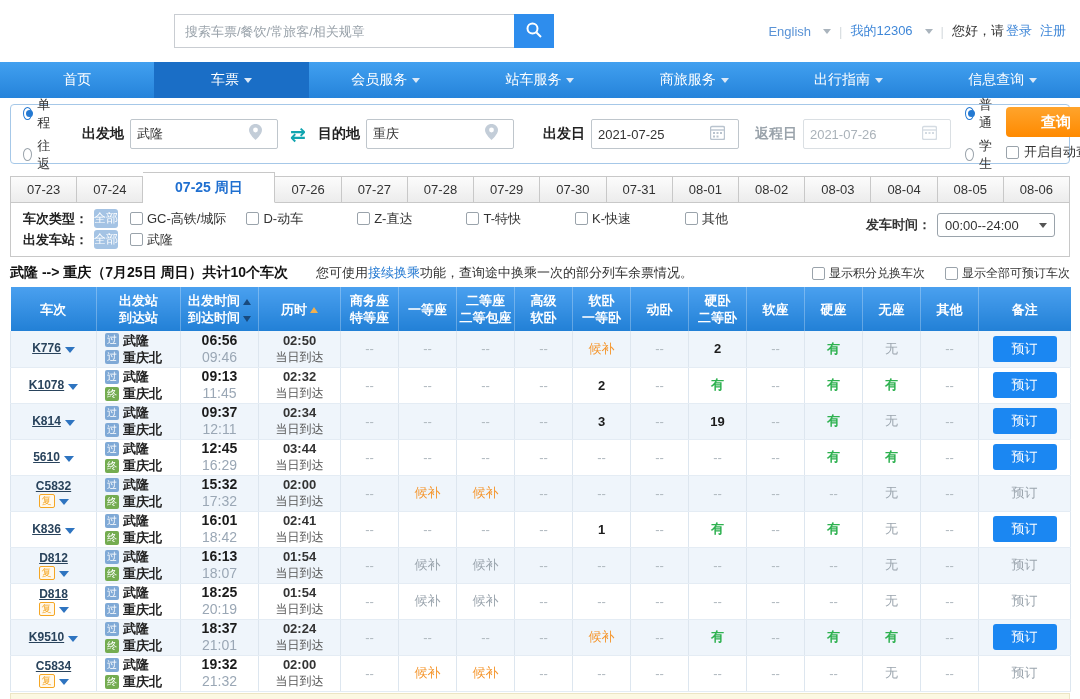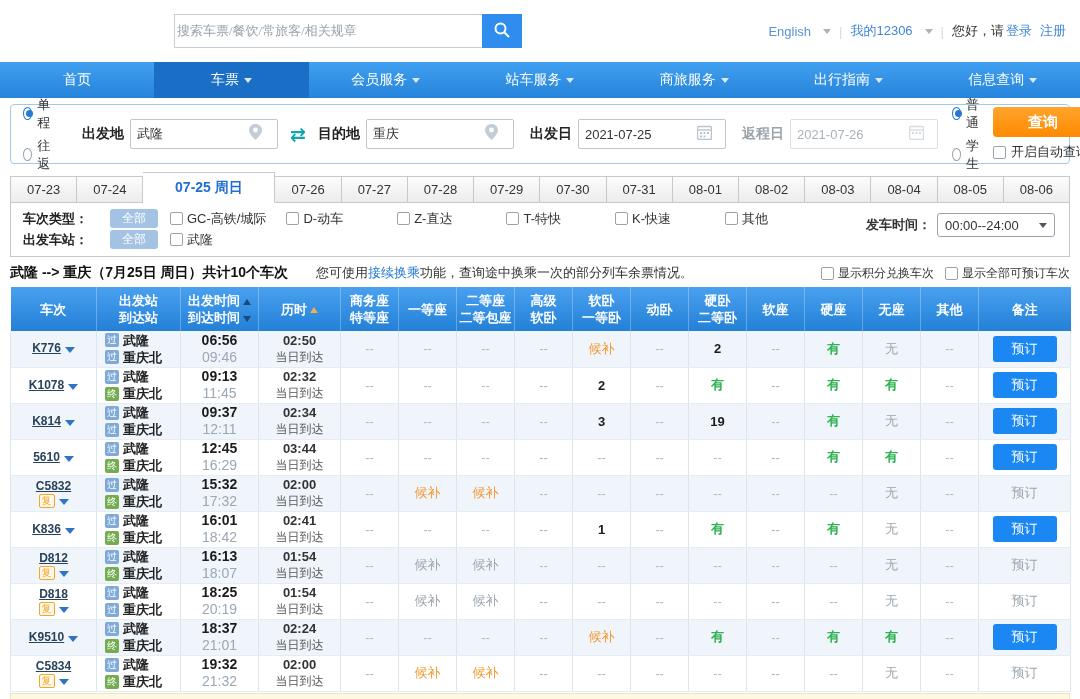--- a/index.html
+++ b/index.html
@@ -6,22 +6,22 @@
   body { width:1080px; height:699px; overflow:hidden; background:#fff;
          font-family:"Liberation Sans","DejaVu Sans",sans-serif; color:#333; }
   .page { width:1080px; height:699px; overflow:hidden; position:relative; }
 
   
   .topbar { height:62px; display:flex; align-items:center; padding:0 14px; background:#fff; }
   .logo { display:flex; align-items:center; gap:8px; }
   .logo-text .t1 { font-size:21px; font-weight:bold; color:#1f1f1f; letter-spacing:1px; }
   .logo-text .t2 { font-size:10px; color:#9aa3ab; letter-spacing:2px; margin-top:2px; }
   .searchbox { display:flex; margin-left:160px; }
-  .searchbox input { width:308px; height:34px; border:1px solid #c9cdd2; border-right:none;
-                     padding:0 2px; font-size:13px; color:#333; outline:none;font-family:Liberation Serif, serif; }
+  .searchbox input { width:340px; height:34px; border:1px solid #c9cdd2; border-right:none;
+                     padding:0 10px; font-size:13px; color:#333; outline:none; }
   .searchbox input::placeholder { color:#9aa3ab; }
   .search-btn { width:40px; height:34px; background:#2e8ded; border:none; display:flex;
                 align-items:center; justify-content:center; cursor:pointer; }
   .userlinks { margin-left:auto; display:flex; align-items:center; font-size:13px; gap:8px; white-space:nowrap; }
   .userlinks .lk { color:#5a93d6; cursor:pointer; }
   .userlinks .lk2 { color:#3f87d8; cursor:pointer; }
   .userlinks .sep { color:#d5dade; }
   .userlinks .plain { color:#333; }
   .caret { display:inline-block; width:0; height:0; border-left:4px solid transparent;
            border-right:4px solid transparent; border-top:5px solid #aab4bd; margin-left:4px; vertical-align:middle; }
@@ -64,36 +64,36 @@
               background:linear-gradient(#fcfcfc,#ececec); display:flex; align-items:center;
               justify-content:center; font-size:13px; color:#333; cursor:pointer; }
   .date-tab:first-child { border-left:1px solid #c8c8c8; }
   .date-tab.active { flex:0 0 132px; height:31px; background:#fff; color:#1f6fd0; font-weight:bold;
                      font-size:14px; border-bottom:1px solid #fff; }
 
   
   .filter-panel { margin:-1px 10px 0; border:1px solid #c8c8c8; padding:5px 12px 6px; position:relative; z-index:1; }
   .filter-row { display:flex; align-items:center; font-size:13px; height:21px; }
   .filter-row .flt-label { font-weight:bold; color:#222; margin-right:6px; }
-  .badge-all { background:#a4c3e4; color:#fff; border-radius:3px; padding:1px 12px; font-size:12px;
-               margin-right:12px; cursor:pointer;margin-left:16px; }
+  .badge-all { background:#a4c3e4; color:#fff; border-radius:3px; padding:1px 0; font-size:12px;
+               margin-right:12px; cursor:pointer; }
   .flt-opt { display:flex; align-items:center; gap:4px; margin-right:54px; cursor:pointer; white-space:nowrap; }
   .flt-opt.tight { margin-right:20px; }
   .depart-time { position:absolute; right:14px; top:10px; display:flex; align-items:center; gap:6px; font-size:13px; }
   .depart-time .flt-label { font-weight:bold; }
   .select-box { width:118px; height:24px; border:1px solid #9aa3ab; border-radius:3px; display:flex;
                 align-items:center; justify-content:space-between; padding:0 7px; font-size:13px; cursor:pointer; background:#fff; }
   .select-box .caret { border-top-color:#555; }
 
   
   .summary-row { margin:7px 10px 5px; display:flex; align-items:center; font-size:13px; }
   .route { font-weight:bold; color:#111; font-size:14px; margin-right:28px; white-space:nowrap; }
   .tip { color:#333; white-space:nowrap; }
   .tip .lk { color:#2479d2; cursor:pointer; }
-  .summary-cbx { margin-left:auto; display:flex; gap:11px; font-size:12px; color:#333; }
+  .summary-cbx { margin-left:auto; display:flex; gap:20px; font-size:12px; color:#333; }
   .summary-cbx .flt-opt { margin-right:0; }
 
   
   .result-table { margin:0 10px; border-collapse:collapse; width:1060px; table-layout:fixed; }
   .result-table thead th { background:linear-gradient(#4aa0ef,#2280d6); color:#fff; font-size:13px;
       font-weight:bold; height:44px; border-right:1px solid rgba(255,255,255,.28); line-height:17px;
       vertical-align:middle; }
   .result-table thead th:last-child { border-right:none; }
   .sort-dark { display:inline-block; width:0; height:0; border-left:4px solid transparent;
                border-right:4px solid transparent; vertical-align:middle; margin-left:3px; }
@@ -230,21 +230,21 @@
         <input value="重庆" style="">
         <span>
           <svg width="13" height="16" viewBox="0 0 13 16">
               <path d="M6.5 0C2.9 0 0 2.7 0 6.1 0 10.6 6.5 16 6.5 16S13 10.6 13 6.1C13 2.7 10.1 0 6.5 0z" fill="#c3cdd8"></path>
               <circle cx="6.5" cy="6" r="2.4" fill="#fff"></circle>
             </svg>
         </span>
       </div>
     </div>
 
-    <div class="field" style="margin-left:16px">
+    <div class="field" style="margin-left:29px">
       <span class="flabel">出发日</span>
       <div class="fbox">
         <input value="2021-07-25" style="">
         <span>
           <svg width="15" height="15" viewBox="0 0 15 15">
               <rect x="0.5" y="1.5" width="14" height="13" rx="1.5" fill="none" stroke="#b9c3ce" stroke-width="1.4"></rect>
               <line x1="0.5" y1="5" x2="14.5" y2="5" stroke="#b9c3ce" stroke-width="1.4"></line>
               <rect x="3" y="7" width="2" height="2" fill="#b9c3ce"></rect>
               <rect x="6.5" y="7" width="2" height="2" fill="#b9c3ce"></rect>
               <rect x="10" y="7" width="2" height="2" fill="#b9c3ce"></rect>

